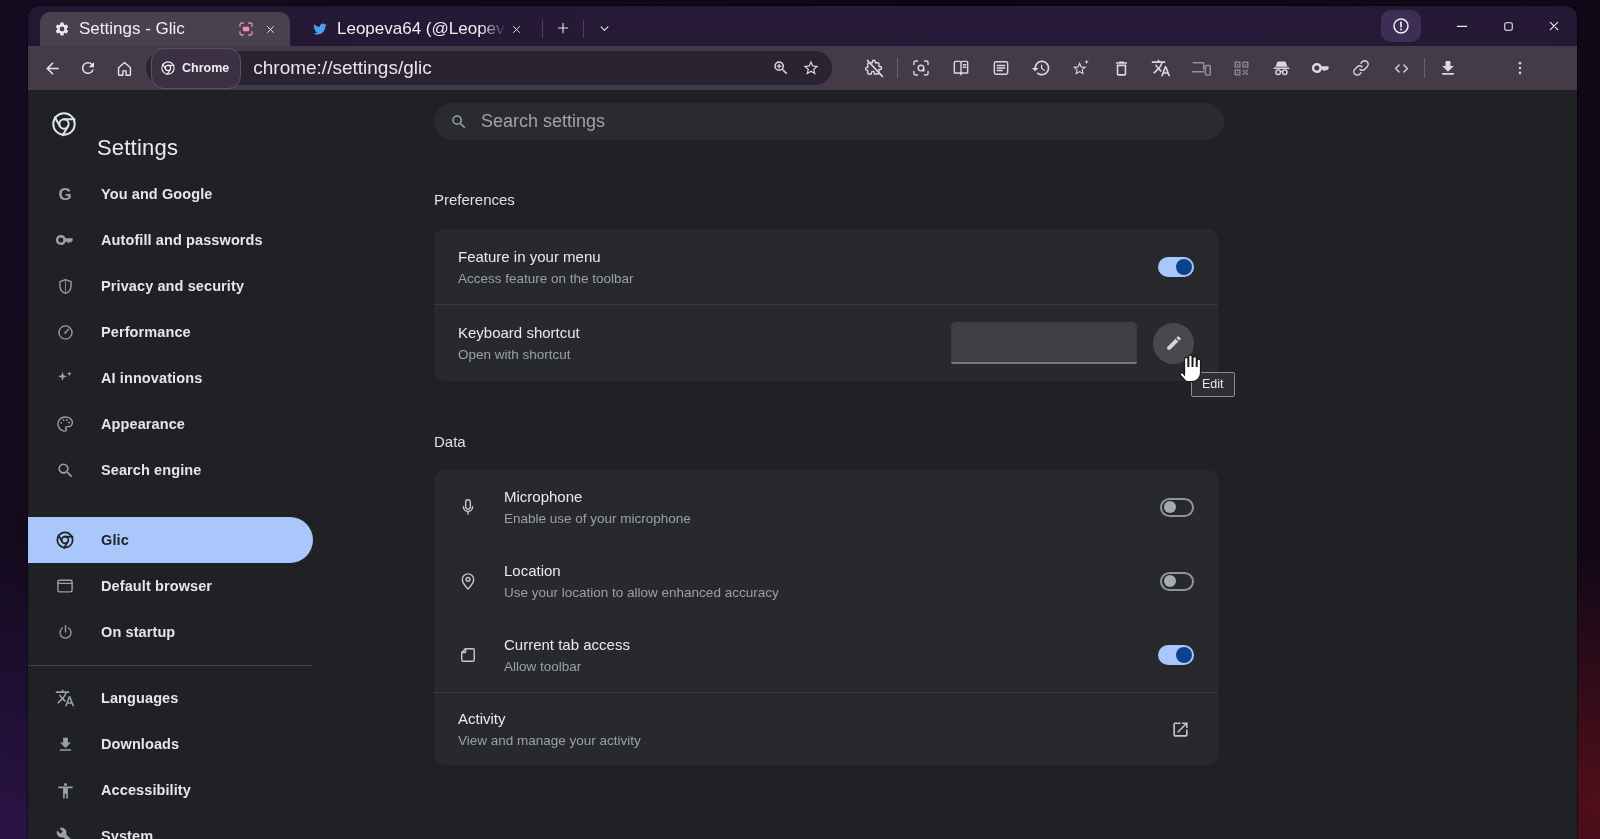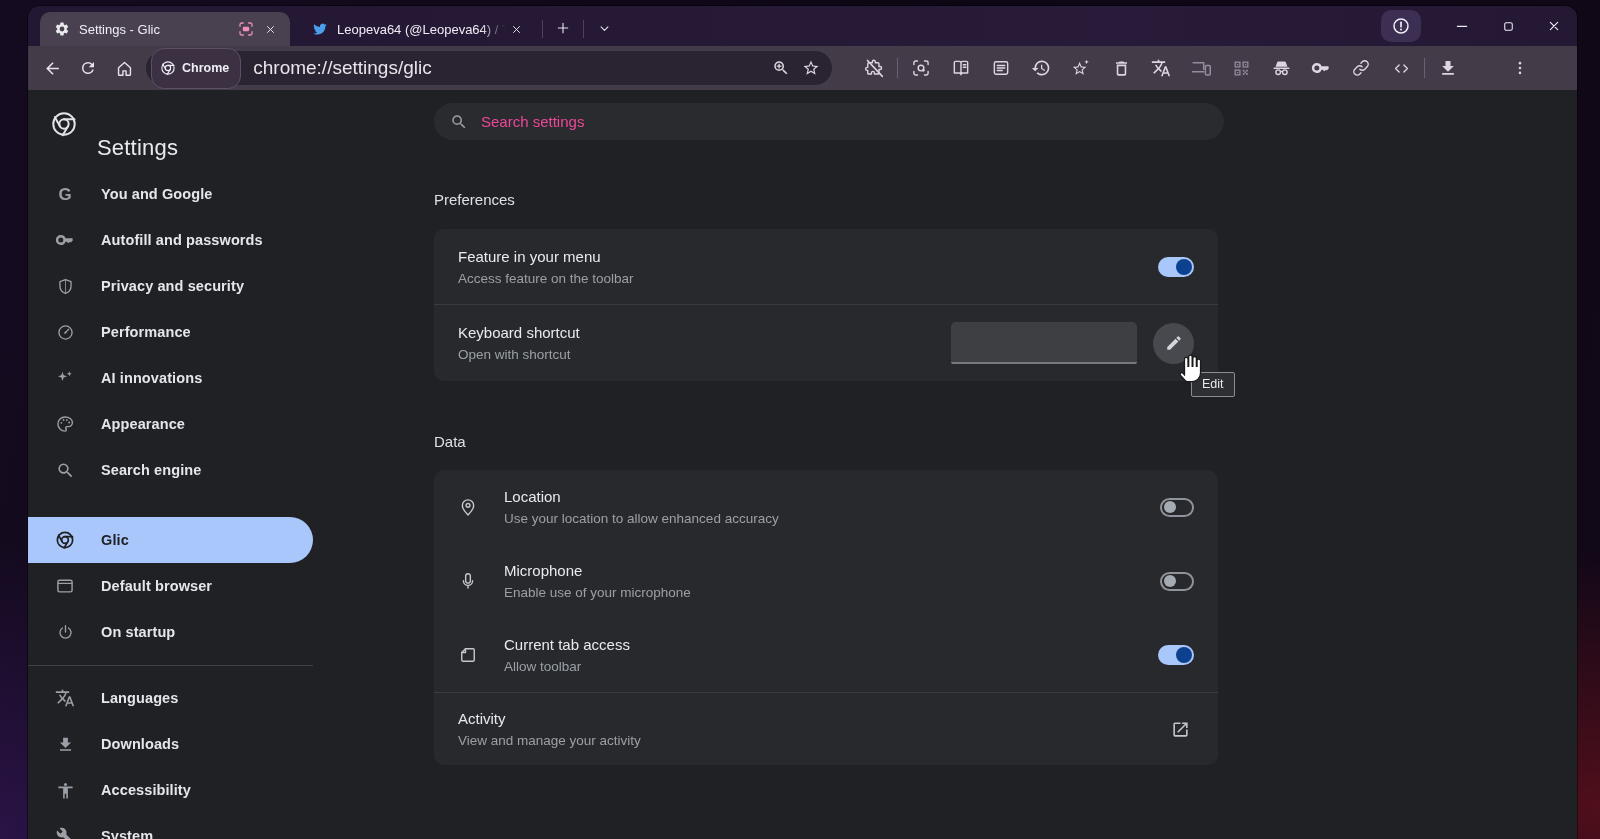--- a/index.html
+++ b/index.html
@@ -18,21 +18,21 @@
     background:#202124; display:flex; flex-direction:column;
     box-shadow:0 0 0 1px rgba(0,0,0,.45);
   }
   
   .titlebar { height:40px; flex:0 0 40px; background:linear-gradient(90deg,#231733,#271b39 70%,#241835);
     display:flex; align-items:flex-end; position:relative; }
   .tab { height:34px; display:flex; align-items:center; padding:0 10px 0 14px; }
   .tab.active { width:250px; margin-left:12px; background:#4a4150; border-radius:10px 10px 0 0; }
   .tab.inactive { width:238px; margin-left:8px; color:#e9e4ee; }
   .tab .favicon { width:16px; height:16px; flex:0 0 16px; margin-right:9px; }
-  .tab .tab-title { font-size:13px; color:#f1edf4; white-space:nowrap; overflow:hidden; flex:1;
+  .tab .tab-title { font-size:17px; color:#f1edf4; white-space:nowrap; overflow:hidden; flex:1;
     -webkit-mask-image:linear-gradient(90deg,#000 85%,transparent); mask-image:linear-gradient(90deg,#000 85%,transparent); }
   .tab-btn { width:20px; height:20px; flex:0 0 20px; border-radius:50%; display:flex; align-items:center; justify-content:center; color:#efeaf2; }
   .tab-capture { color:#ef8fb8; margin-right:4px; }
   .strip-sep { width:1px; height:18px; background:#4d4060; margin:0 6px 8px; }
   .strip-btn { width:28px; height:28px; margin-bottom:4px; border-radius:50%; display:flex; align-items:center; justify-content:center; color:#e9e4ee; }
   .title-right { position:absolute; right:0; top:0; height:40px; display:flex; align-items:center; }
   .alert-chip { width:40px; height:32px; border-radius:10px; background:#3c2f53; display:flex; align-items:center; justify-content:center; color:#f2eef6; margin-right:18px; }
   .win-btn { width:46px; height:36px; display:flex; align-items:center; justify-content:center; color:#f0ecf3; }
   
   .toolbar { height:44px; flex:0 0 44px; background:#443b49; display:flex; align-items:center; padding:0 10px 0 6px; }
@@ -59,21 +59,21 @@
   .nav-item .nv-label { margin-left:26px; font-size:14.5px; font-weight:600; color:#e4e6ea; letter-spacing:.1px; }
   .nav-item.selected { width:285px; background:#a9c7fa; border-radius:0 23px 23px 0;margin-top:24px; }
   .nav-item.selected .nv-label { color:#1f2023; }
   .nav-item.selected .nv-ic { color:#1f2023; }
   .g-letter { font-size:17px; font-weight:bold; color:#9aa0a6; line-height:1; }
   .nav-divider { height:1px; background:#3f4145; margin:10px 0 9px; width:285px; }
   
   .main { flex:1; padding-top:13px; position:relative; }
   .search-pill { width:790px; height:37px; border-radius:19px; background:#2a2b2f; display:flex; align-items:center; padding:0 16px; }
   .search-pill .sp-ic { width:18px; height:18px; color:#9aa0a6; }
-  .search-pill .sp-text { margin-left:13px; font-size:15px; color:#ec4899; }
+  .search-pill .sp-text { margin-left:13px; font-size:18px; color:#a3a3a3; }
   .section-heading { font-size:15px; color:#dde1e6; margin-top:51px; }
   .section-heading.second { margin-top:52px; }
   .card { width:784px; background:#28292d; border-radius:10px; margin-top:21px; }
   .card.second { margin-top:20px; }
   .row { display:flex; align-items:center; padding:0 24px; }
   .row .texts { flex:1; }
   .row .r-title { font-size:15px; color:#e8eaed; }
   .row .r-sub { font-size:13.5px; color:#9aa0a6; margin-top:6px; }
   .row-divider { height:1px; background:#3a3b3f; }
   .row.r1 { height:75px; } .row.r2 { height:76px; }
@@ -633,40 +633,40 @@
           </div>
         </div>
       </div>
 
       <div class="section-heading second">Data</div>
 
       <div class="card second">
         <div class="row icon-row">
           <span class="r-ic">
               <svg class="sk" width="20" height="20" viewBox="0 0 24 24">
-                <use href="#s-pin"></use>
+                <use href="#s-mic"></use>
               </svg>
             </span>
           <div class="texts">
-            <div class="r-title">Location</div>
-            <div class="r-sub">Use your location to allow enhanced accuracy</div>
+            <div class="r-title">Microphone</div>
+            <div class="r-sub">Enable use of your microphone</div>
           </div>
           <div class="toggle off">
               <div class="knob"></div>
             </div>
         </div>
         <div class="row icon-row">
           <span class="r-ic">
               <svg class="sk" width="20" height="20" viewBox="0 0 24 24">
-                <use href="#s-mic"></use>
+                <use href="#s-pin"></use>
               </svg>
             </span>
           <div class="texts">
-            <div class="r-title">Microphone</div>
-            <div class="r-sub">Enable use of your microphone</div>
+            <div class="r-title">Location</div>
+            <div class="r-sub">Use your location to allow enhanced accuracy</div>
           </div>
           <div class="toggle off">
               <div class="knob"></div>
             </div>
         </div>
         <div class="row icon-row">
           <span class="r-ic">
               <svg class="sk" width="20" height="20" viewBox="0 0 24 24">
                 <use href="#s-tabicon"></use>
               </svg>

